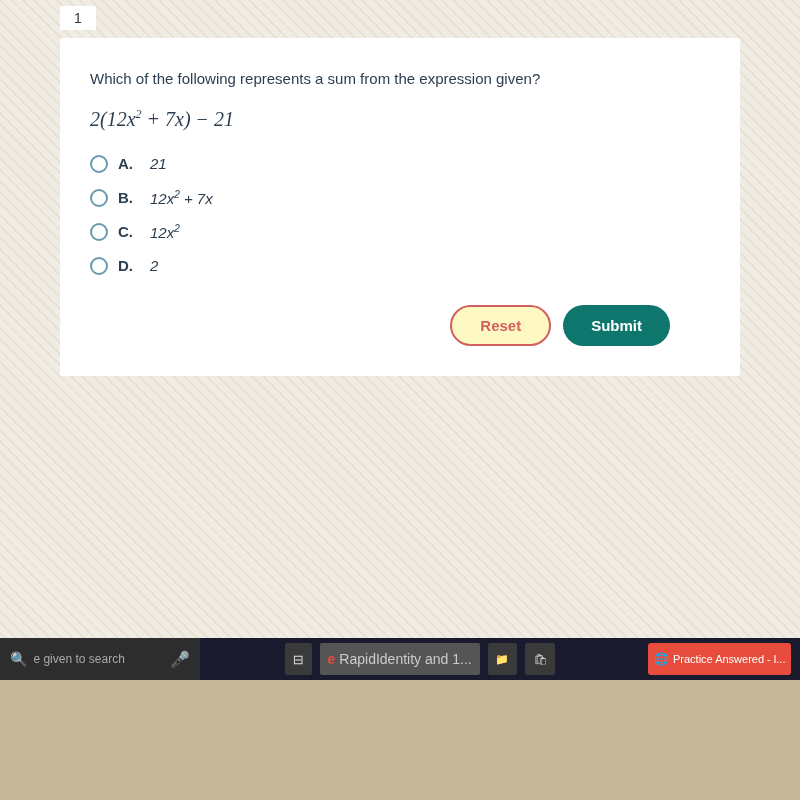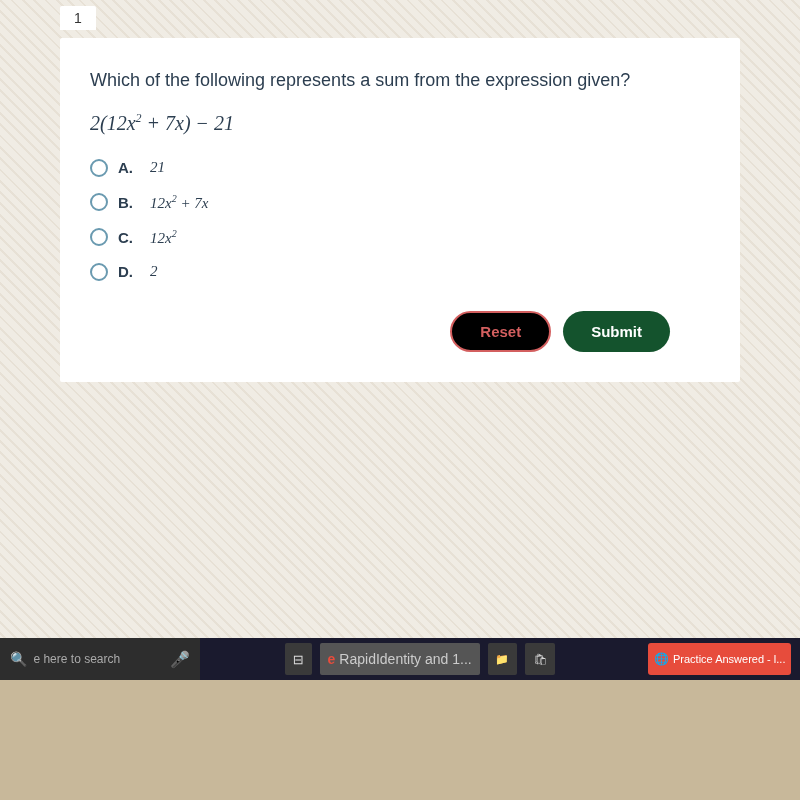--- a/index.html
+++ b/index.html
@@ -43,21 +43,21 @@
       font-size: 14px;
       color: #333;
       border-radius: 2px 2px 0 0;
     }
 
     .question-wrapper {
       padding-top: 10px;
     }
 
     .question-text {
-      font-size: 18px;
+      font-size: 15px;
       color: #2c3e50;
       margin-bottom: 18px;
       font-weight: 400;
       line-height: 1.4;
     }
 
     .expression {
       text-align: left;
       font-style: italic;
       font-size: 20px;
@@ -97,49 +97,49 @@
     .option-label {
       font-size: 15px;
       color: #2c3e50;
       font-weight: 600;
       min-width: 22px;
     }
 
     .option-value {
       font-size: 15px;
       color: #2c3e50;
-      font-family: Liberation Serif, serif;
+      font-family: Liberation Sans, sans-serif;
       font-style: italic;
     }
 
     .option-value sup {
       font-size: 10px;
     }
 
     .buttons-row {
       display: flex;
       justify-content: flex-end;
       gap: 12px;
       margin-top: 10px;
       padding-right: 40px;
     }
 
     .btn-reset {
-      background: #000000;
+      background: #fef9c3;
       border: 2px solid #d35f5f;
       color: #d35f5f;
       padding: 10px 28px;
       border-radius: 25px;
       font-size: 15px;
       font-weight: 600;
       cursor: pointer;
     }
 
     .btn-submit {
-      background: #14532d;
+      background: #0f766e;
       border: none;
       color: white;
       padding: 10px 28px;
       border-radius: 25px;
       font-size: 15px;
       font-weight: 600;
       cursor: pointer;
     }
 
     .status-bar {
@@ -314,21 +314,21 @@
         <span>Session Timer:</span>
         &nbsp;
         <span>4:06</span>
       </span>
     </div>
   </div>
 
   <div class="taskbar">
     <div class="taskbar-search">
       <span class="taskbar-search-icon">🔍</span>
-      <span class="taskbar-search-text">e here to search</span>
+      <span class="taskbar-search-text">e given to search</span>
       <span style="color:#aaa; margin-left:auto;">🎤</span>
     </div>
 
     <div class="taskbar-center">
       <button class="taskbar-btn">
         <span style="font-size:13px;">⊟</span>
       </button>
       <button class="taskbar-btn taskbar-btn-active">
         <span class="edge-icon">e</span>
         <span style="color:#ccc; font-size:14px;">RapidIdentity and 1...</span>

